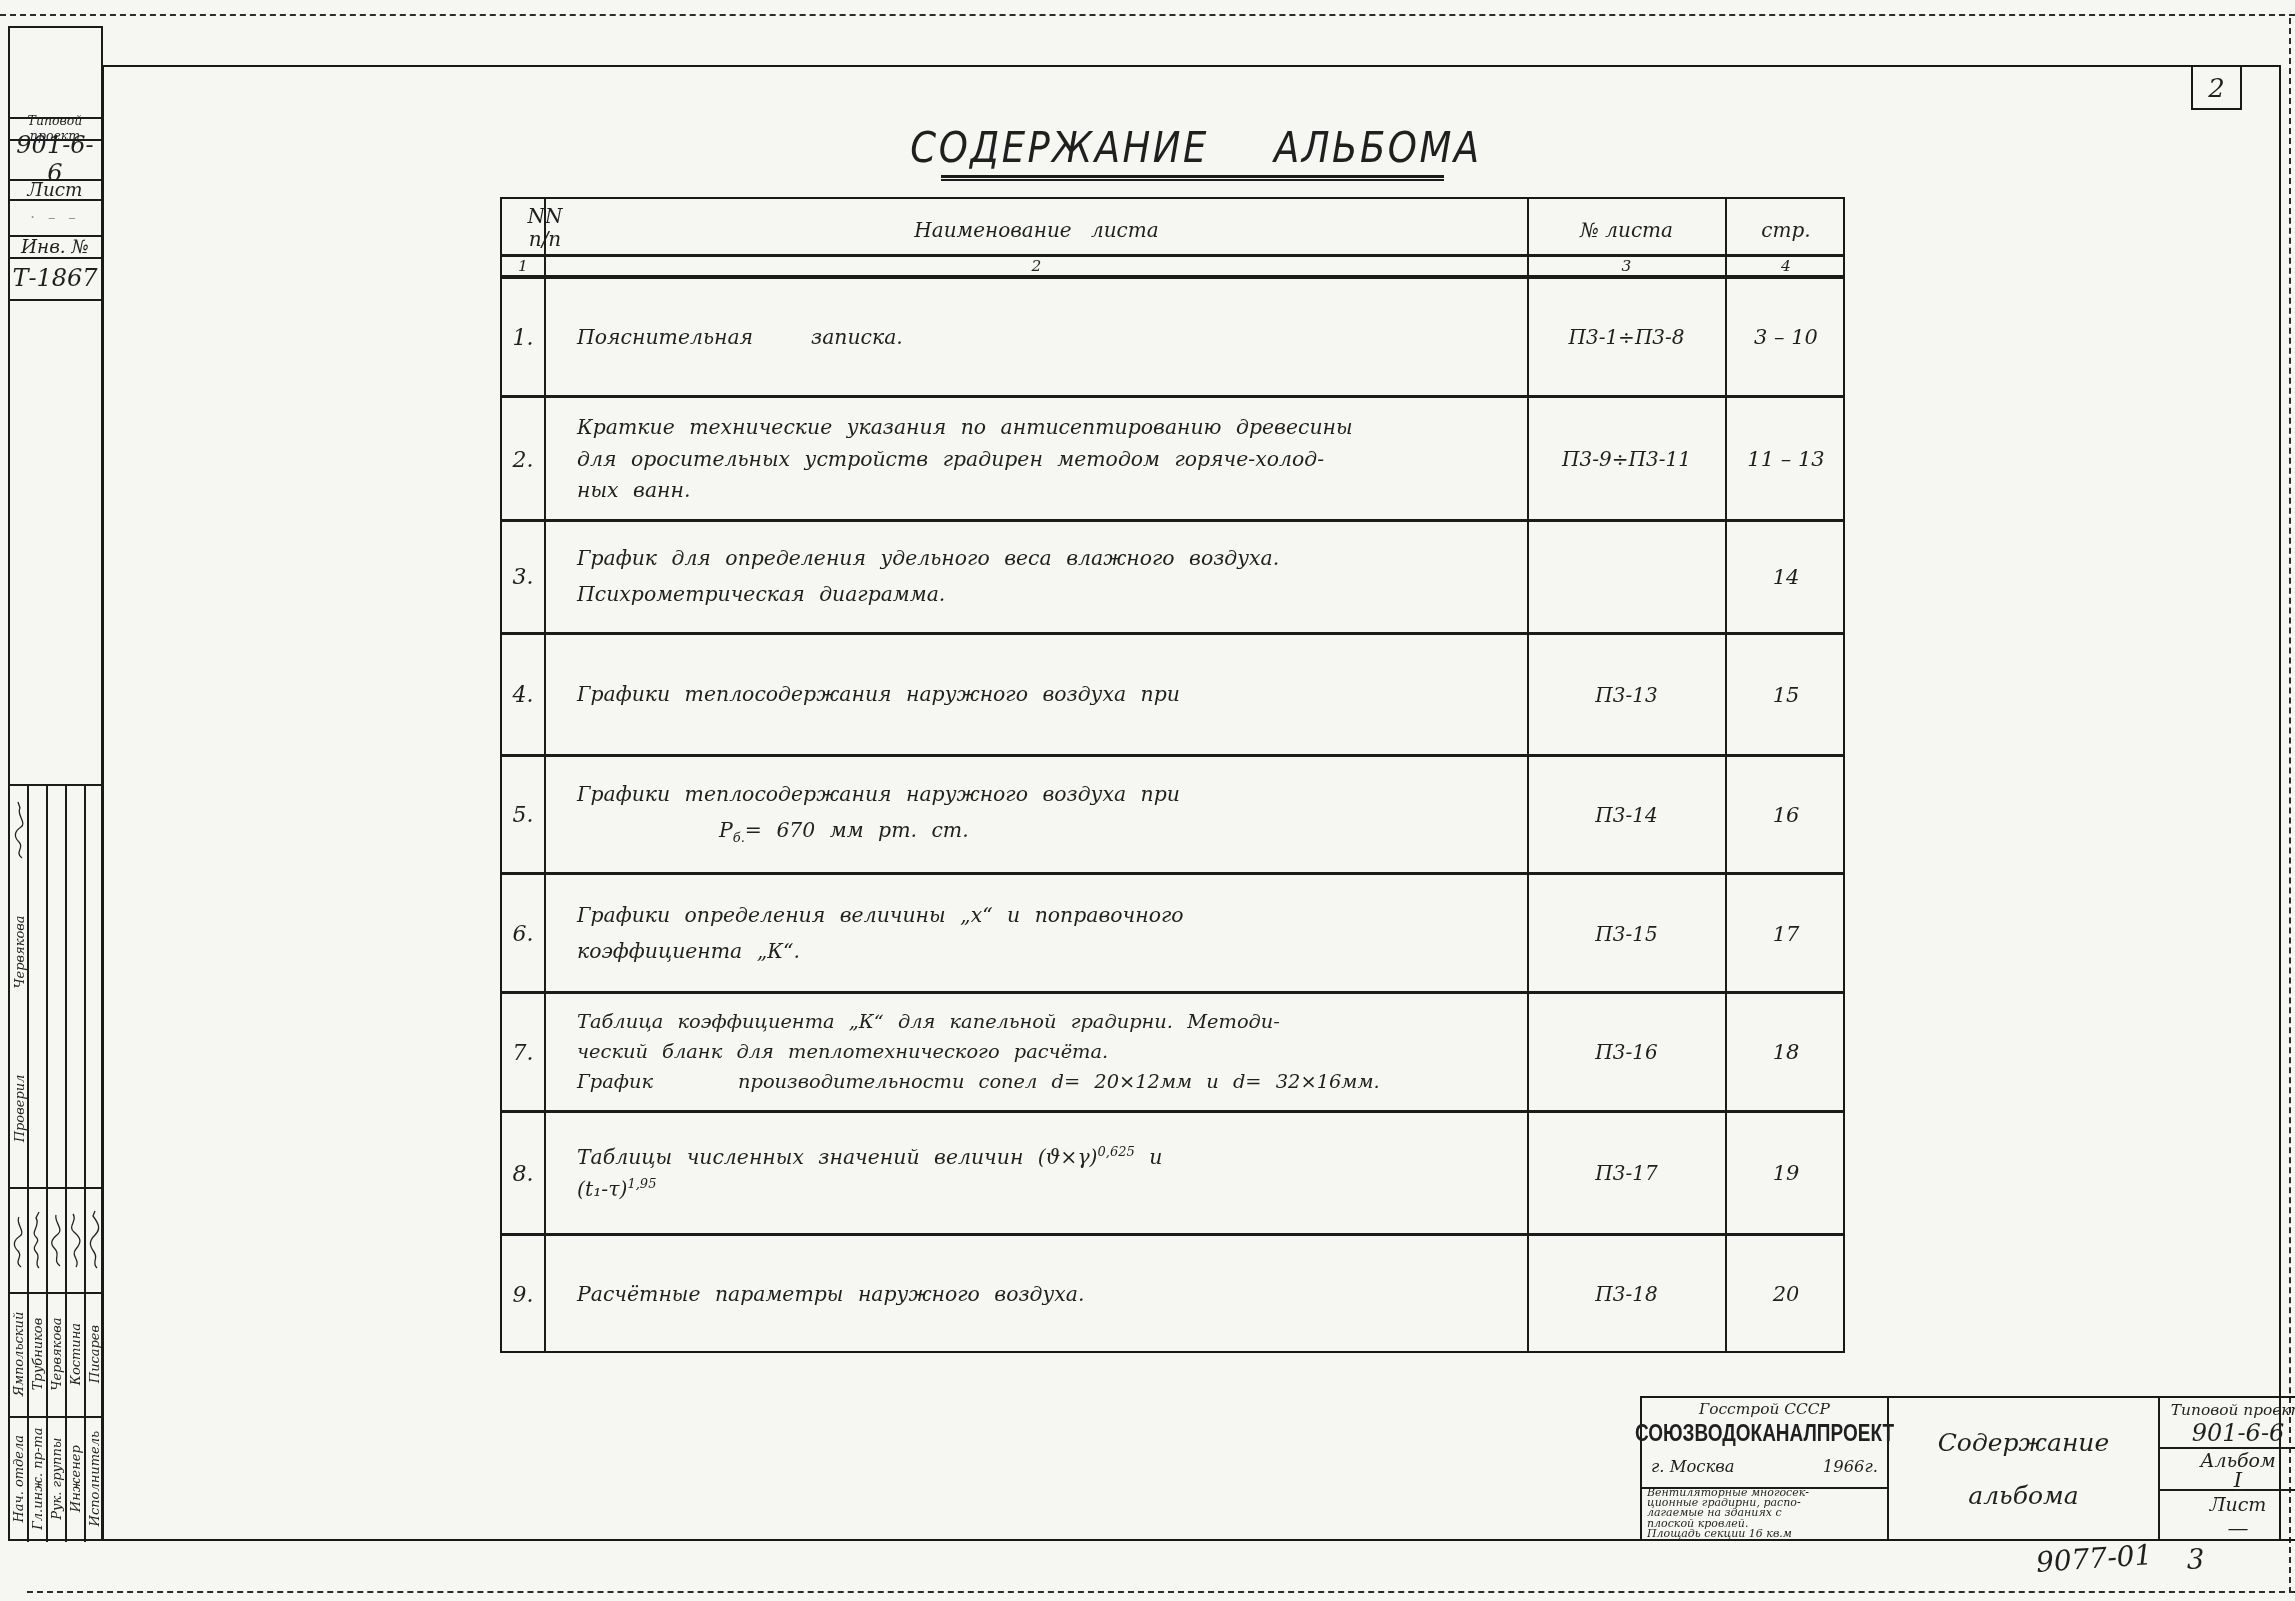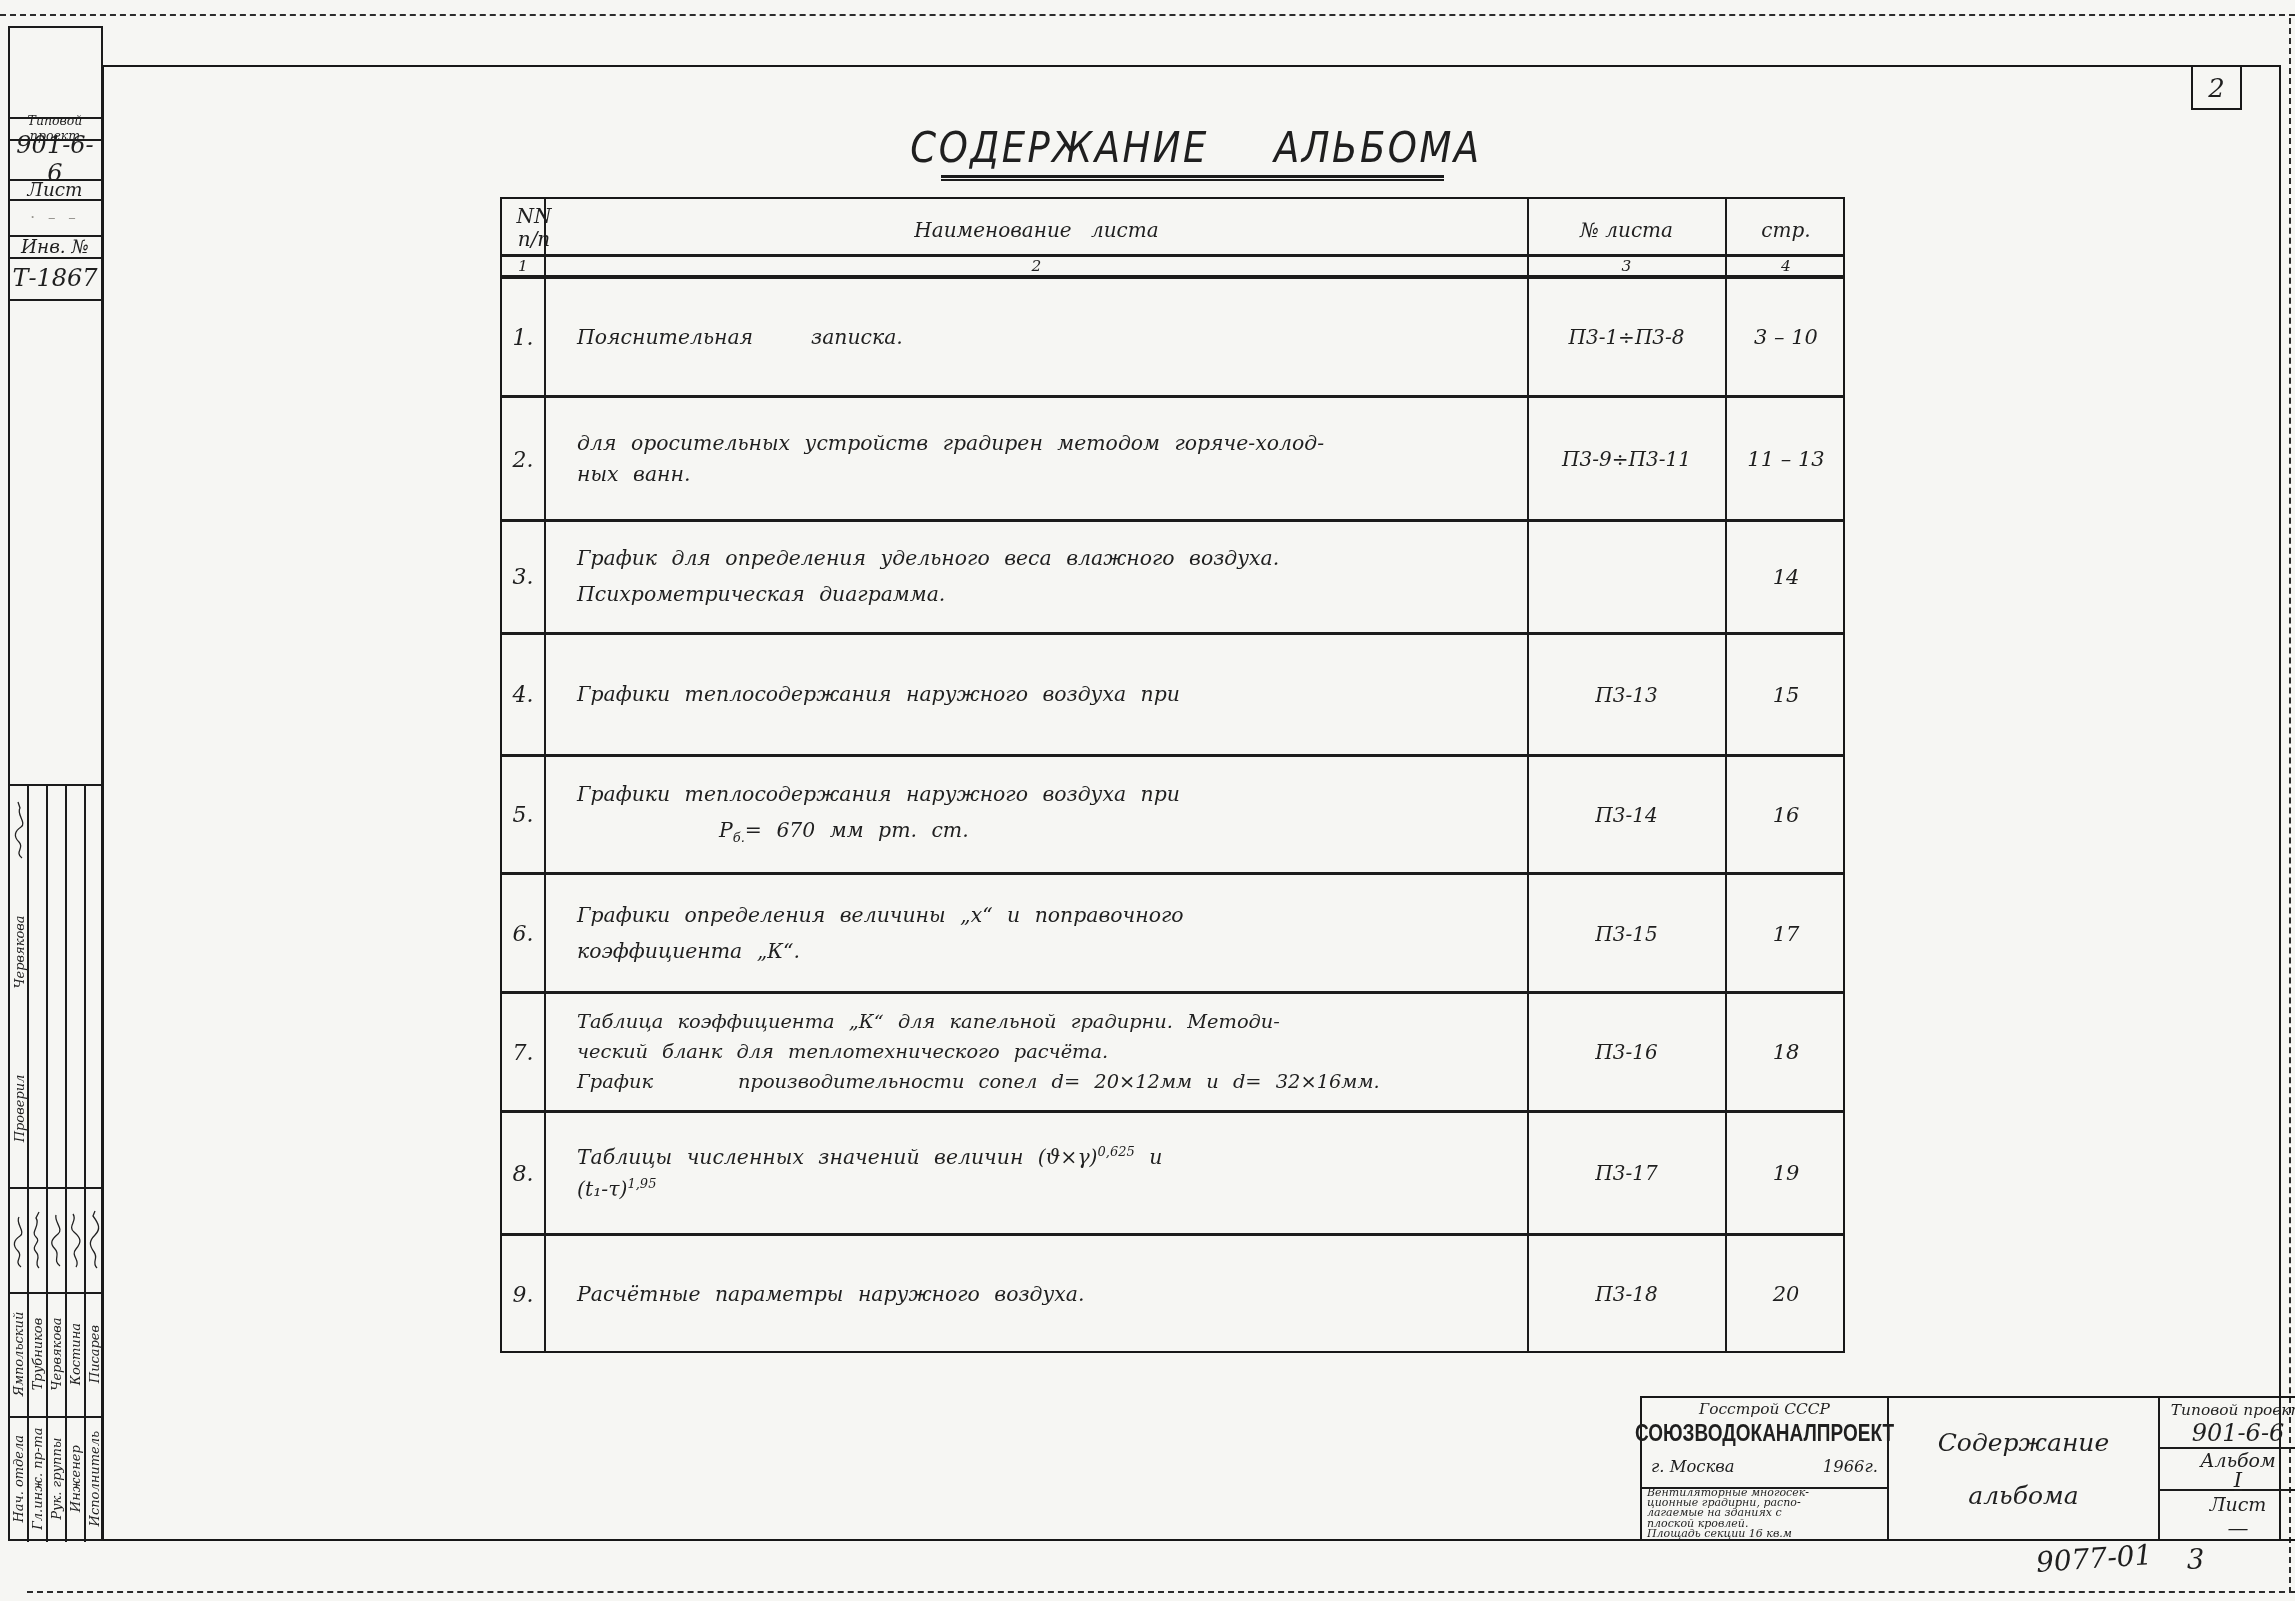--- a/index.html
+++ b/index.html
@@ -211,21 +211,21 @@
     <div class="h" style="top:76px;height:3.5px;"></div>
     <div class="h" style="top:196px;"></div>
     <div class="h" style="top:320px;"></div>
     <div class="h" style="top:433px;"></div>
     <div class="h" style="top:555px;"></div>
     <div class="h" style="top:673px;"></div>
     <div class="h" style="top:792px;"></div>
     <div class="h" style="top:911px;"></div>
     <div class="h" style="top:1034px;"></div>
 
-    <div class="hdr" style="left:1px;top:6px;width:62px;line-height:23px;">
+    <div class="hdr" style="left:12px;top:6px;width:62px;line-height:23px;">
       <div>NN</div>
       <div>п/п</div>
     </div>
     <div class="hdr" style="left:44px;top:19px;width:981px;word-spacing:13px;">Наименование листа</div>
     <div class="hdr" style="left:1025px;top:19px;width:199px;">№ листа</div>
     <div class="hdr" style="left:1225px;top:19px;width:118px;">стр.</div>
 
     <div class="colnum" style="left:0;top:58px;width:42px;">1</div>
     <div class="colnum" style="left:44px;top:58px;width:981px;">2</div>
     <div class="colnum" style="left:1025px;top:58px;width:199px;">3</div>
@@ -236,20 +236,21 @@
       <div class="cell-name">
         <div>Пояснительная&nbsp;&nbsp;&nbsp; записка.</div>
       </div>
       <div class="cell-sheet">П3-1÷П3-8</div>
       <div class="cell-page">3 – 10</div>
     </div>
 
     <div class="trow" style="top:199px;height:122px;">
       <div class="cell-num hand">2.</div>
       <div class="cell-name gap-tight">
+        <div>Краткие технические указания по антисептированию древесины</div>
         <div>для оросительных устройств градирен методом горяче-холод-</div>
         <div>ных ванн.</div>
       </div>
       <div class="cell-sheet">П3-9÷П3-11</div>
       <div class="cell-page">11 – 13</div>
     </div>
 
     <div class="trow" style="top:323px;height:109px;">
       <div class="cell-num hand">3.</div>
       <div class="cell-name gap-mid">

